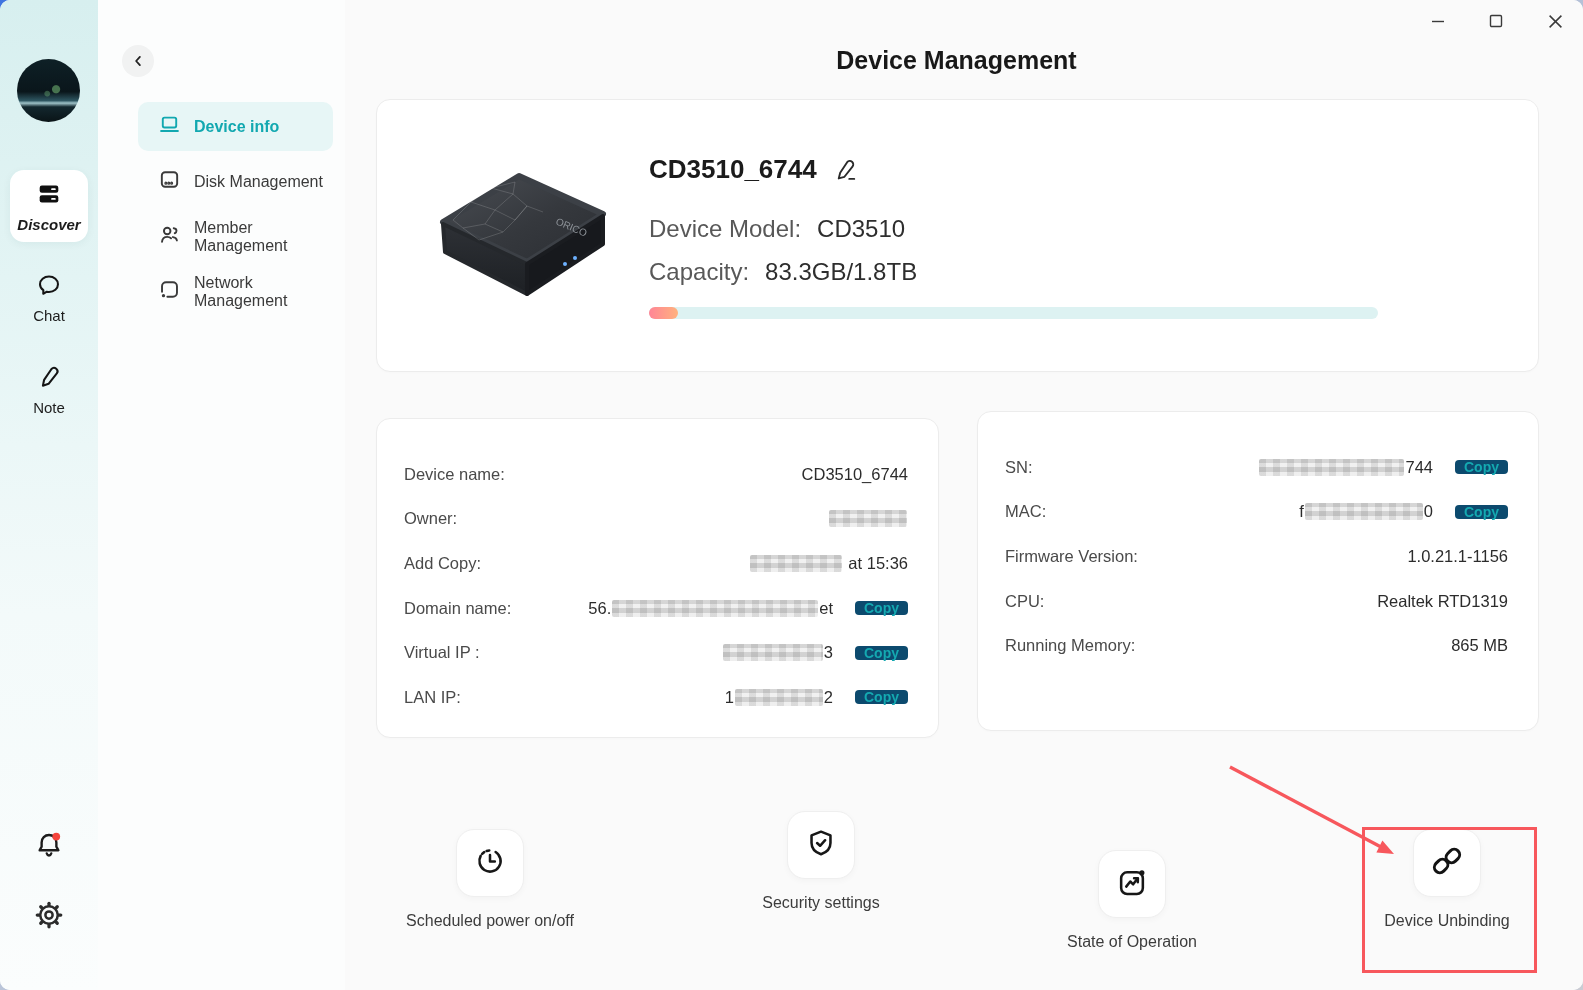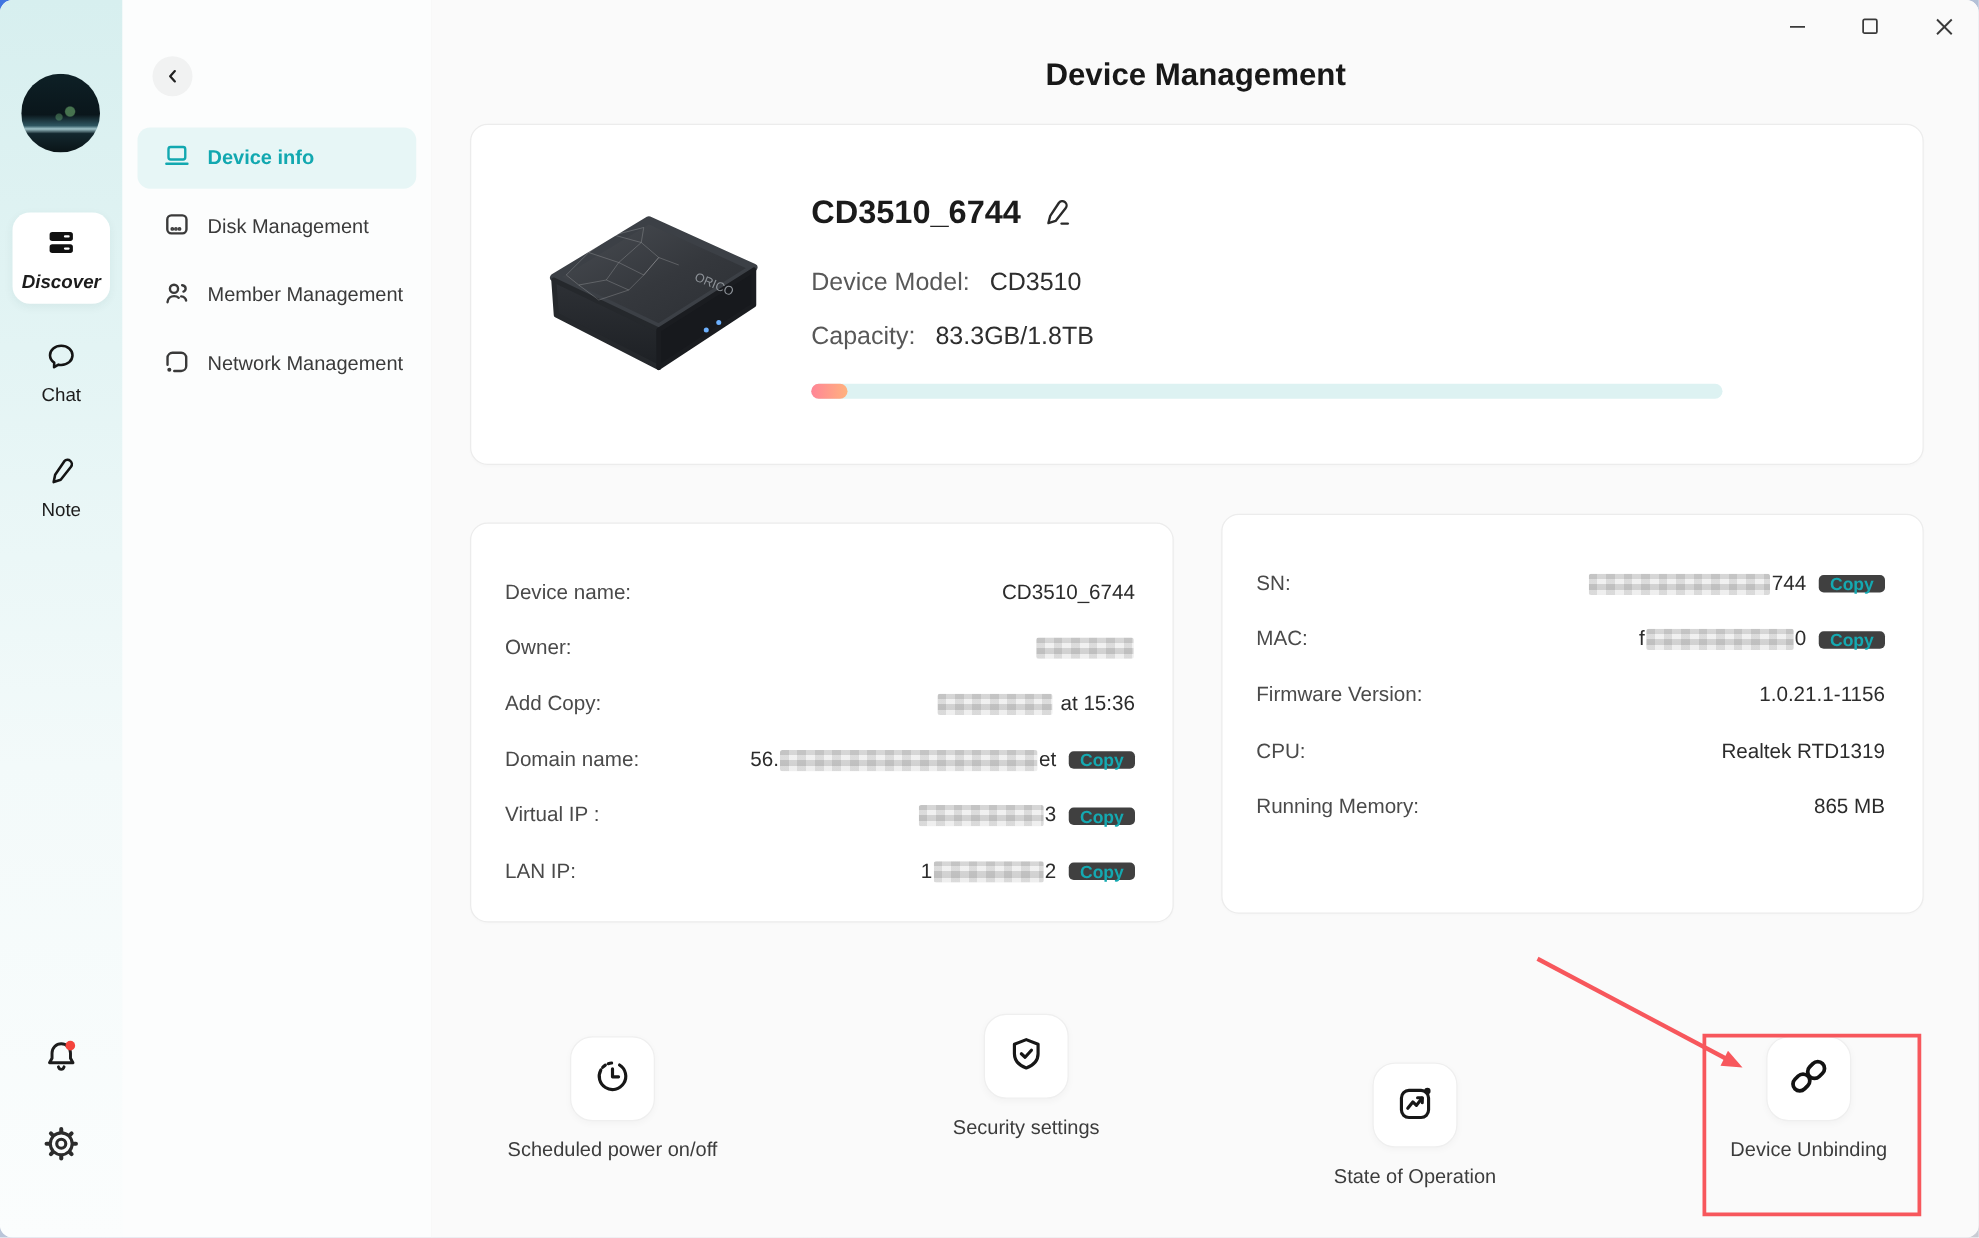--- a/index.html
+++ b/index.html
@@ -26,56 +26,56 @@
     box-shadow:0 2px 8px rgba(20,60,60,.06);padding:11px 0 9px;font-style:italic;}
   .rail-item.active-card .lbl{font-weight:700;}
   .rail-bottom{position:absolute;left:0;width:98px;display:flex;justify-content:center;}
 
   
   .nav{position:absolute;left:98px;top:0;width:247px;height:990px;background:#fcfdfd;border-right:1px solid #ededed;}
   .back-btn{position:absolute;left:24px;top:45px;width:32px;height:32px;border-radius:50%;
     background:#f1f2f2;display:flex;align-items:center;justify-content:center;cursor:pointer;}
   .nav-list{position:absolute;left:12px;top:102px;width:223px;}
   .nav-item{display:flex;align-items:center;gap:13px;height:49px;border-radius:10px;
-    padding-left:20px;margin-bottom:6px;color:#3a3a3a;font-size:16px;cursor:pointer;}
+    padding-left:20px;margin-bottom:6px;color:#3a3a3a;font-size:16px;cursor:pointer;margin-left:28px;}
   .nav-item.active{background:#e7f6f6;color:#12a8b0;font-weight:700;}
   .nav-item svg{flex:none;}
 
   
   .main{position:absolute;left:345px;top:0;width:1238px;height:990px;background:#fafafa;}
   .page-title{position:absolute;left:31px;top:46px;width:1161px;text-align:center;
     font-size:25px;font-weight:700;color:#181818;}
   .card{position:absolute;background:#fff;border:1px solid #ececec;border-radius:14px;
     box-shadow:0 1px 2px rgba(0,0,0,.015);}
   .card-device{left:31px;top:99px;width:1161px;height:271px;}
   .card-left{left:31px;top:418px;width:561px;height:318px;}
   .card-right{left:632px;top:411px;width:560px;height:318px;}
 
   .device-img{position:absolute;left:42px;top:58px;width:200px;height:155px;}
   .device-title{position:absolute;left:272px;top:54px;display:flex;align-items:center;gap:16px;
     font-size:26px;font-weight:700;color:#1b1b1b;}
-  .kv{position:absolute;left:272px;display:flex;align-items:baseline;gap:16px;font-size:20px;justify-content:space-between;}
+  .kv{position:absolute;left:272px;display:flex;align-items:baseline;gap:16px;font-size:24px;justify-content:space-between;}
   .kv .k{color:#585858;}
   .kv .v{color:#2e2e2e;}
   .progress{position:absolute;left:272px;top:207px;width:729px;height:12px;border-radius:6px;background:#ddf2f2;}
   .progress .fill{height:12px;border-radius:6px;background:linear-gradient(90deg,#ff8596 0%,#ffb27e 100%);}
 
   .rows{padding:33px 30px 0 27px;}
   .drow{display:flex;align-items:center;height:44.6px;font-size:16.5px;}
   .drow .k{color:#4a4a4a;}
   .drow .sp{flex:1;}
   .drow .v{color:#2c2c2c;}
   .mask{display:inline-block;height:17px;vertical-align:-3px;border-radius:2px;margin:0 1px;
     background:
       repeating-linear-gradient(90deg, rgba(0,0,0,.085) 0 7px, rgba(0,0,0,0) 7px 14px),
       repeating-linear-gradient(0deg, rgba(255,255,255,.55) 0 4px, rgba(0,0,0,.05) 4px 9px),
       linear-gradient(#e2e2e2,#dadada);
     filter:blur(.5px);}
-  .copy{background:#404040;color:#14a9b1;font-size:14px;font-weight:600;line-height:1;
-    padding:0 9px;border-radius:4px;margin-left:10px;cursor:pointer;}
+  .copy{background:#0c4a6e;color:#14a9b1;font-size:14px;font-weight:600;line-height:1;
+    padding:0 9px;border-radius:4px;margin-left:22px;cursor:pointer;}
 
   
   .action{position:absolute;width:200px;display:flex;flex-direction:column;align-items:center;cursor:pointer;}
   .action .tile{width:66px;height:66px;border-radius:18px;background:#fff;border:1px solid #efefef;
     box-shadow:0 2px 6px rgba(0,0,0,.03);display:flex;align-items:center;justify-content:center;}
   .action .lbl{margin-top:15px;font-size:16px;color:#3c3c3c;}
 
   
   .anno-box{position:absolute;left:1017px;top:827px;width:169px;height:140px;
     border:3px solid #f7575c;pointer-events:none;}

